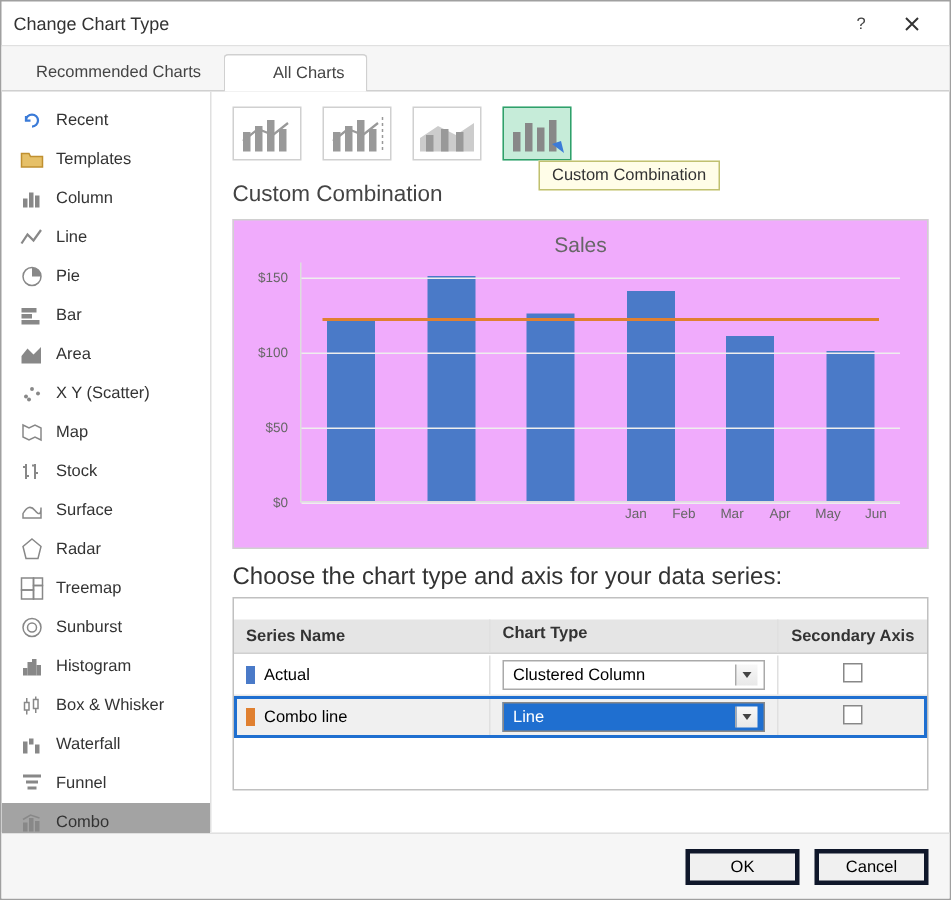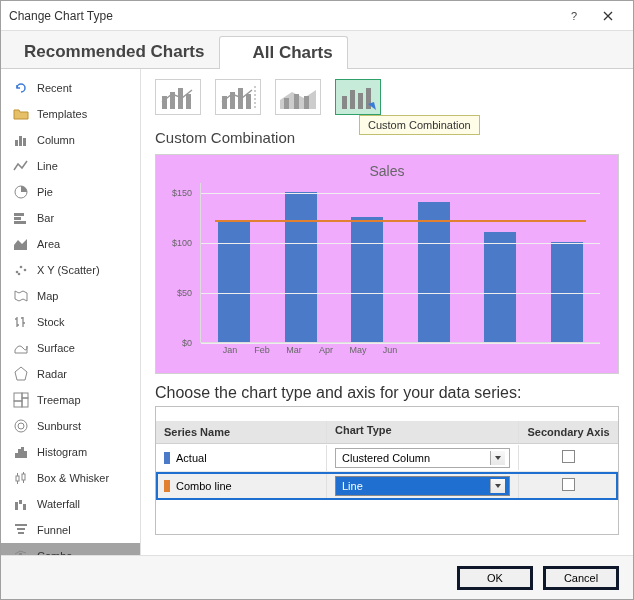--- a/index.html
+++ b/index.html
@@ -2,21 +2,21 @@
 <html><head>
 <meta charset="utf-8">
 <style>
 * { box-sizing: border-box; margin: 0; padding: 0; }
 body { font-family: "Segoe UI", Tahoma, sans-serif; font-size: 11px; background: #f0f0f0; width: 634px; height: 600px; overflow: hidden; }
 .dialog { width: 634px; height: 600px; background: #fff; border: 1px solid #a0a0a0; display: flex; flex-direction: column; }
 .titlebar { height: 30px; display: flex; align-items: center; padding: 0 8px; border-bottom: 1px solid #e0e0e0; }
 .titlebar-title { flex: 1; font-size: 12px; color: #333; }
 .tb-btn { width: 34px; height: 24px; display: flex; align-items: center; justify-content: center; color: #444; cursor: pointer; }
 .tabs { display: flex; padding: 4px 8px 0 8px; border-bottom: 1px solid #d0d0d0; background: #f6f6f6; }
-.tab { padding: 6px 14px; font-size: 17px; color: #444; cursor: pointer; border: 1px solid transparent; border-bottom: none; font-weight: bold; }
+.tab { padding: 6px 14px; font-size: 11px; color: #444; cursor: pointer; border: 1px solid transparent; border-bottom: none; }
 .tab.active { background: #fff; border-color: #d0d0d0; border-radius: 3px 3px 0 0; position: relative; top: 1px; padding-left: 32px; }
 .body { flex: 1; display: flex; overflow: hidden; }
 .sidebar { width: 140px; border-right: 1px solid #e0e0e0; padding: 6px 0; overflow-y: auto; }
 .sb-item { display: flex; align-items: center; gap: 8px; padding: 5px 12px; cursor: pointer; color: #333; }
 .sb-item.selected { background: #a3a3a3; }
 .sb-icon { width: 16px; height: 16px; display: flex; align-items: center; justify-content: center; }
 .sb-icon svg { width: 16px; height: 16px; }
 .main { flex: 1; padding: 10px 14px; display: flex; flex-direction: column; overflow: hidden; }
 .subtype-row { display: flex; gap: 14px; margin-bottom: 8px; position: relative; }
 .subtype { width: 46px; height: 36px; border: 1px solid #d0d0d0; display: flex; align-items: center; justify-content: center; cursor: pointer; background: #fff; }
@@ -27,21 +27,21 @@
 .preview { border: 1px solid #d0d0d0; height: 220px; padding: 8px; position: relative; background: #f0abfc; }
 .preview-title { text-align: center; font-size: 14px; color: #666; margin-bottom: 4px; }
 .chart-area { position: relative; height: 180px; margin-left: 36px; margin-right: 10px; }
 .ylabels { position: absolute; left: -36px; top: 0; height: 160px; width: 32px; }
 .ylab { position: absolute; right: 4px; font-size: 9px; color: #666; transform: translateY(-50%); }
 .plot { position: absolute; left: 0; right: 0; top: 0; height: 160px; border-left: 1px solid #ddd; border-bottom: 1px solid #ddd; }
 .grid { position: absolute; left: 0; right: 0; height: 1px; background: #eee; }
 .bars { position: absolute; left: 0; right: 0; bottom: 0; height: 160px; display: flex; justify-content: space-around; align-items: flex-end; }
 .bar { width: 32px; background: #4a7ac8; }
 .target-line { position: absolute; left: 14px; right: 14px; height: 2px; background: #e08030; }
-.xlabels { position: absolute; left: 14px; right: 0; top: 162px; display: flex; justify-content: flex-start; }
+.xlabels { position: absolute; left: 14px; right: 0; top: 162px; display: flex; justify-content: flex-end; }
 .xlab { font-size: 9px; color: #666; width: 32px; text-align: center; }
 .series-caption { font-size: 16px; color: #333; margin: 10px 0 4px 0; }
 .series-table { border: 1px solid #c0c0c0; }
 .st-head { display: flex; background: #e5e5e5; border-bottom: 1px solid #d0d0d0; font-weight: 600; font-size: 11px; color: #333; margin-top: 14px; }
 .st-row { display: flex; align-items: center; border-bottom: 1px solid #e8e8e8; height: 28px; }
 .st-row.selected { background: #f0f0f0; outline: 2px solid #1f6fd0; outline-offset: -2px; }
 .col-name { width: 170px; padding: 5px 8px; display: flex; align-items: center; gap: 6px; }
 .col-type { flex: 1; padding: 3px 8px; border-left: 1px solid #e0e0e0; }
 .col-axis { width: 100px; padding: 5px 8px; text-align: center; border-left: 1px solid #e0e0e0; }
 .swatch { width: 6px; height: 12px; display: inline-block; }

